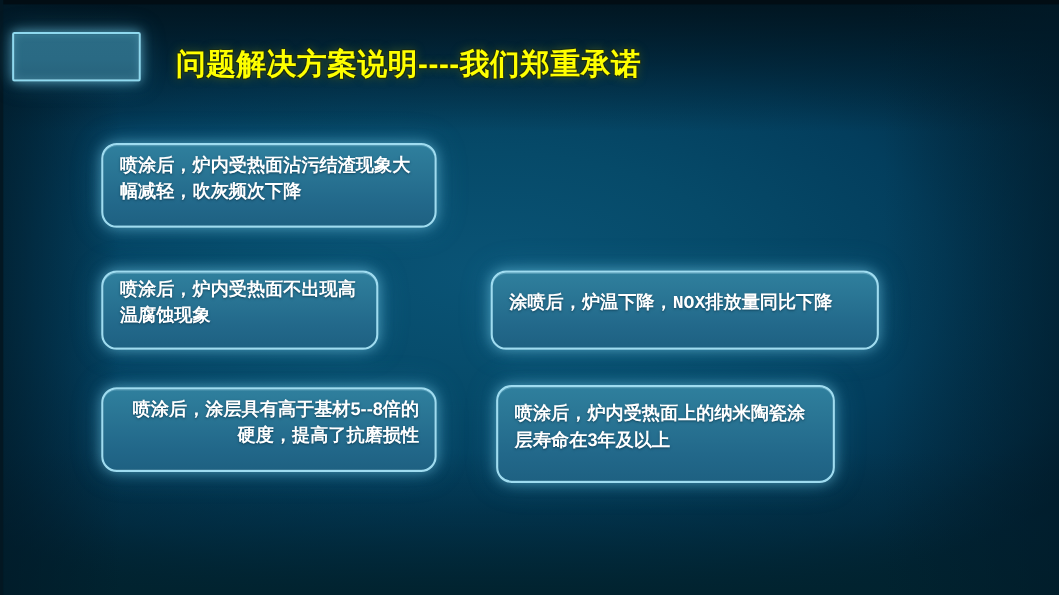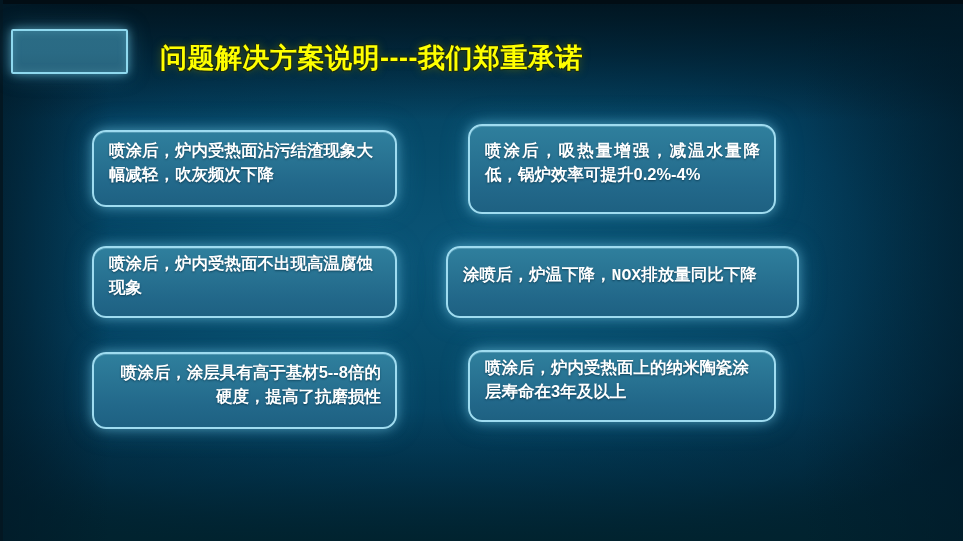--- a/index.html
+++ b/index.html
@@ -117,27 +117,27 @@
     display: block;
   }
   .card.justify .txt {
     text-align: justify;
     text-align-last: left;
     text-justify: inter-character;
   }
 
   
   #card-0 { left: 92px;  top: 130px; width: 305px; height: 77px; }
-  #card-2 { left: 92px;  top: 246px; width: 305px; height: 72px; }
+  #card-2 { left: 92px;  top: 246px; width: 252px; height: 72px; }
   #card-4 { left: 92px;  top: 352px; width: 305px; height: 77px; text-align: right; }
 
   
   #card-1 { left: 468px; top: 124px; width: 308px; height: 90px; }
   #card-3 { left: 446px; top: 246px; width: 353px; height: 72px; font-family: Liberation Mono, monospace; }
-  #card-5 { left: 468px; top: 350px; width: 308px; height: 72px; }
+  #card-5 { left: 451px; top: 350px; width: 308px; height: 89px; }
 </style>
 </head>
 <body>
 
 <div id="slide">
 
   <div id="bg-base"></div>
   <div id="bg-top-shade"></div>
   <div id="bg-bottom-shade"></div>
   <div id="bg-left-shade"></div>
@@ -146,23 +146,20 @@
   <div id="bg-letterbox-left"></div>
 
   <div id="deco-rect"></div>
 
   <div id="title">问题解决方案说明----我们郑重承诺</div>
 
   <div class="card" id="card-0">
     <span class="txt">喷涂后，炉内受热面沾污结渣现象大幅减轻，吹灰频次下降</span>
   </div>
 
-  <div class="card justify" id="card-1">
-    <span class="txt">喷涂后，吸热量增强，减温水量降低，锅炉效率可提升0.2%-4%</span>
-  </div>
 
   <div class="card" id="card-2">
     <span class="txt">喷涂后，炉内受热面不出现高温腐蚀现象</span>
   </div>
 
   <div class="card" id="card-3">
     <span class="txt">涂喷后，炉温下降，NOX排放量同比下降</span>
   </div>
 
   <div class="card" id="card-4">

